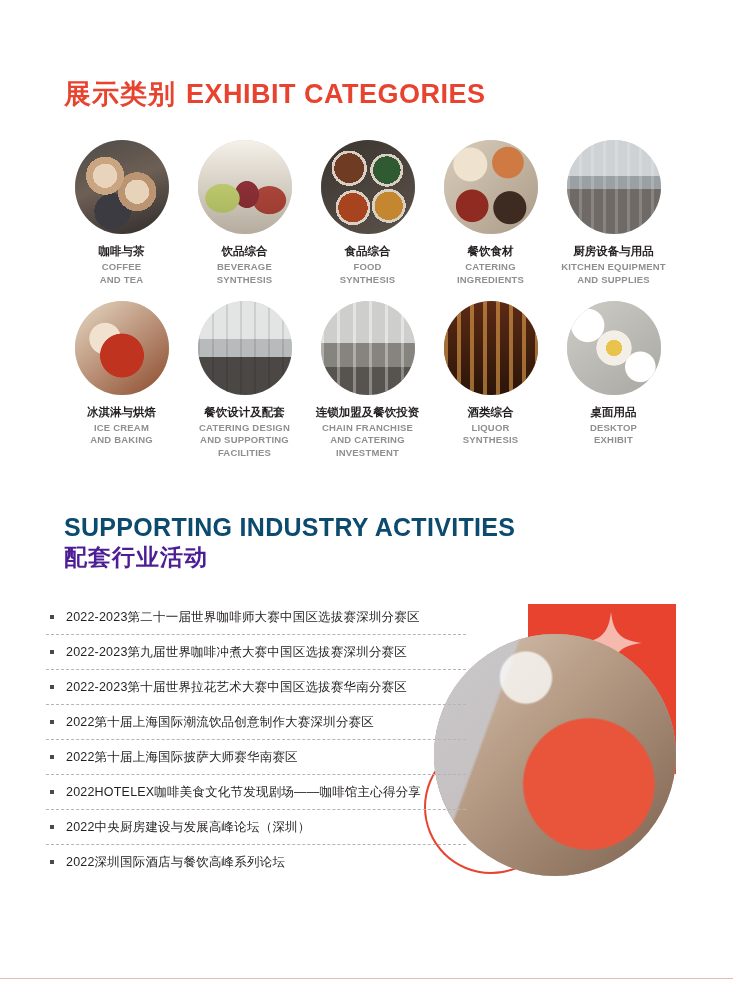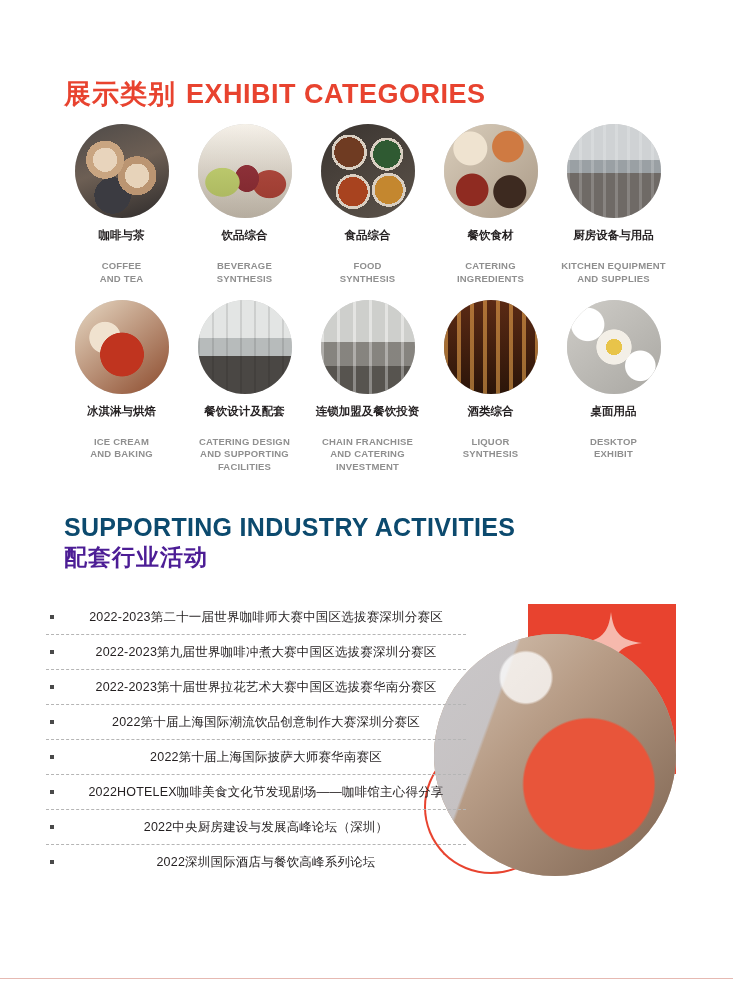--- a/index.html
+++ b/index.html
@@ -39,21 +39,21 @@
     font-size: 27px;
     font-weight: bold;
     color: #e8432f;
     letter-spacing: 0.5px;
     margin-left: 10px;
   }
 
   .cat-grid {
     position: absolute;
     left: 60px;
-    top: 124px;
+    top: 140px;
     width: 616px;
     display: flex;
     flex-wrap: wrap;
   }
   .cat-cell {
     width: 123px;
     display: flex;
     flex-direction: column;
     align-items: center;
     margin-bottom: 14px;
@@ -68,21 +68,21 @@
   }
   .cat-label-cn {
     margin-top: 10px;
     font-size: 11.5px;
     font-weight: bold;
     color: #231f20;
     text-align: center;
     line-height: 1.3;
   }
   .cat-label-en {
-    margin-top: 17px;
+    margin-top: 2px;
     font-size: 9.5px;
     font-weight: bold;
     color: #8f8f8f;
     text-align: center;
     line-height: 1.35;
     letter-spacing: 0.2px;
     width: 120px;
   }
 
   
@@ -115,21 +115,20 @@
   .act-item {
     position: relative;
     padding: 0 0 0 20px;
     height: 34px;
     display: flex;
     align-items: center;
     border-bottom: 1px dashed #b5b5b5;
     font-size: 12.5px;
     color: #231f20;
     letter-spacing: 0.2px;
-    justify-content: center;
   }
   .act-item:last-child {
     border-bottom: none;
   }
   .act-item .bullet {
     position: absolute;
     left: 4px;
     top: 50%;
     margin-top: -2px;
     width: 4px;

